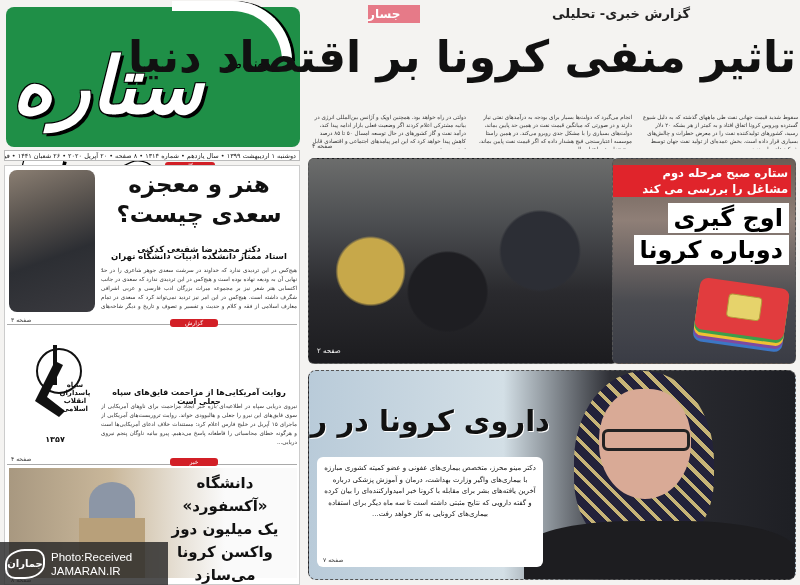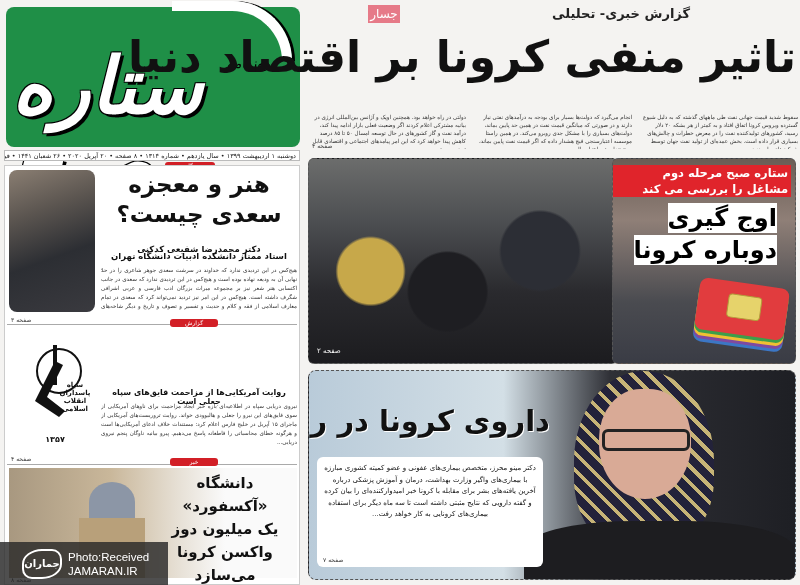--- a/index.html
+++ b/index.html
@@ -11,21 +11,21 @@
   
   .masthead { left: 6px; top: 7px; width: 294px; height: 140px; background: #1f8f47; border-radius: 8px; overflow: visible; }
   .logo-sub { position: absolute; right: 30px; top: 48px; color: #000000; font-family: "DejaVu Serif", serif; font-style: italic; font-size: 14px; }
   .logo-main { position: absolute; left: 6px; top: 40px; font-family: "DejaVu Serif", serif; font-style: italic; font-weight: bold; font-size: 78px; color: #fff; letter-spacing: -4px; text-shadow: 3px 3px 0 #000, -1px -1px 0 #000, 1px -1px 0 #000, -1px 1px 0 #000; line-height: 1; }
   .logo-swoosh { position: absolute; right: 8px; top: -6px; width: 120px; height: 60px; border-top: 10px solid #fff; border-right: 10px solid #fff; border-radius: 0 60px 0 0; box-shadow: 3px 0 0 #000; }
   .dateline { left: 4px; top: 150px; width: 296px; height: 11px; font-size: 6.5px; color: #222; border: 1px solid #bbb; background: #fff; padding: 0 3px; line-height: 10px; white-space: nowrap; overflow: hidden; }
   .redtag { background: #d21f26; color: #fff; font-size: 6px; text-align: center; border-radius: 3px; line-height: 8px; height: 8px; }
 
   
   .kicker { left: 450px; top: 6px; width: 240px; font-size: 13px; font-weight: bold; color: #222; }
-  .jesar { left: 368px; top: 5px; width: 32px; height: 18px; background: #e67a88; color: #fff; font-weight: normal; font-size: 12px; text-align: center; line-height: 18px; }
+  .jesar { left: 368px; top: 5px; width: 52px; height: 18px; background: #e67a88; color: #fff; font-weight: bold; font-size: 12px; text-align: left; line-height: 18px; }
   .headline { left: 318px; top: 30px; width: 478px; font-size: 44px; font-weight: 900; font-family: "DejaVu Sans", sans-serif; letter-spacing: -1px; line-height: 54px; white-space: nowrap; }
   .lead-cols { left: 308px; top: 113px; width: 490px; height: 36px; display: flex; gap: 8px; }
   .lead-col { flex: 1; font-size: 5.5px; line-height: 8px; color: #333; overflow: hidden; }
   .page-ref { font-size: 6px; color: #333; }
 
   
   .left-col { left: 4px; top: 165px; width: 296px; height: 420px; background: #fff; border: 1px solid #ccc; }
   .photo { background: linear-gradient(160deg,#8a7e72 0%, #5b5550 30%, #2c2e33 60%, #3a3a3f 100%); border-radius: 8px; overflow: hidden; }
   .story-title { font-weight: 900; text-align: center; direction: rtl; line-height: 1.3; }
   .story-body { font-size: 5.6px; line-height: 9px; color: #333; direction: rtl; text-align: justify; }
@@ -36,41 +36,41 @@
     background:
       radial-gradient(circle at 20% 55%, #c7a84a 0 12%, transparent 13%),
       radial-gradient(circle at 75% 45%, #2c2e35 0 15%, transparent 16%),
       radial-gradient(circle at 45% 65%, #1e1e22 0 18%, transparent 19%),
       linear-gradient(180deg, #6c6d6c 0%, #4d4f52 30%, #2a2a2e 65%, #1c1c1f 100%); }
   .crowd .page-tag { position: absolute; left: 8px; bottom: 8px; color: #fff; font-size: 7px; margin-top: 28px; }
 
   .right-photo { left: 612px; top: 158px; width: 184px; height: 206px; border: 1px dashed #555; border-radius: 6px; overflow: hidden;
     background: linear-gradient(180deg,#6a5d55 0%, #8f7f77 30%, #4a4b50 70%, #3a3c45 100%); }
   .red-strap { position: absolute; right: 4px; background: #e0242b; color: #fff; font-weight: bold; font-size: 11.5px; padding: 0 3px; direction: rtl; line-height: 16px; }
-  .white-box { position: absolute; right: 18px; background: #fff; color: #000; font-weight: 900; font-size: 24px; padding: 0 0; direction: rtl; line-height: 30px; }
+  .white-box { position: absolute; right: 6px; background: #fff; color: #000; font-weight: 900; font-size: 24px; padding: 0 6px; direction: rtl; line-height: 30px; }
   .simcard { position: absolute; left: 84px; top: 124px; width: 90px; height: 52px; transform: rotate(8deg); border-radius: 8px;
     background: #e13c3e; box-shadow: 0 3px 0 #3d9e4a, 0 6px 0 #f0c033, 0 9px 0 #7f4aa0, 0 12px 0 #3c77c5; }
   .simchip { position: absolute; left: 30px; top: 12px; width: 34px; height: 24px; background: #e6d36b; border-radius: 4px; border: 1px solid #b39b3b; }
 
   
   .feature { left: 308px; top: 370px; width: 488px; height: 210px; border: 1px dashed #555; border-radius: 8px; overflow: hidden;
     background: linear-gradient(90deg,#b9cbd9 0%, #d3dfe6 40%, #2f3036 62%, #1e1f24 100%); }
   .feature-strap { position: absolute; left: 4px; top: 8px; background: #e0242b; color: #fff; font-weight: bold; font-size: 11.5px; padding: 0 4px; direction: rtl; line-height: 16px; }
   .feature-title { position: absolute; left: 6px; top: 30px; width: 235px; font-size: 29px; font-weight: 900; color: #111; direction: rtl; text-align: center; line-height: 40px; text-shadow: 1px 1px 0 #fff; white-space: nowrap; }
   .feature-text { position: absolute; left: 8px; top: 86px; width: 226px; height: 110px; background: #fff; border-radius: 6px; padding: 6px 6px; font-size: 7px; line-height: 11.5px; direction: rtl; text-align: center; color: #111; }
   .feature-text .page-ref { position: absolute; left: 6px; bottom: 2px; font-size: 6px; }
   .portrait { position: absolute; left: 245px; top: 0; width: 243px; height: 210px; }
   .portrait .head { position: absolute; left: 20px; top: 0; width: 140px; height: 180px; border-radius: 50% 50% 40% 40%;
     background: repeating-linear-gradient(45deg, #23223a 0 8px, #c7b477 8px 12px); }
   .portrait .face { position: absolute; left: 45px; top: 18px; width: 92px; height: 110px; border-radius: 45% 45% 50% 50%; background: #d9aa96; }
   .portrait .glasses { position: absolute; left: 48px; top: 58px; width: 88px; height: 22px; border: 3px solid #222; border-radius: 6px; }
   .portrait .body { position: absolute; left: -30px; top: 150px; width: 270px; height: 70px; background: #1d1d20; border-radius: 40% 40% 0 0; }
 
   
-  .watermark { left: 0; top: 542px; width: 168px; height: 43px; background: rgba(40,40,40,0.82); color: #fff; display: flex; align-items: center; gap: 6px; padding-left: 22px; }
+  .watermark { left: 0; top: 542px; width: 168px; height: 43px; background: rgba(40,40,40,0.82); color: #fff; display: flex; align-items: center; gap: 6px; padding-left: 5px; }
   .wm-logo { width: 40px; height: 30px; border: 2px solid #fff; border-radius: 50% 10px 50% 10px; font-size: 10px; font-weight: bold; text-align: center; line-height: 26px; }
   .wm-text { font-family: "Liberation Sans", sans-serif; font-size: 11.5px; line-height: 14px; }
 </style>
 </head>
 <body>
 
 <div class="abs masthead">
   <div class="logo-swoosh"></div>
   <div class="logo-sub">روزنامه</div>
   <div class="logo-main">ستاره صبح</div>

